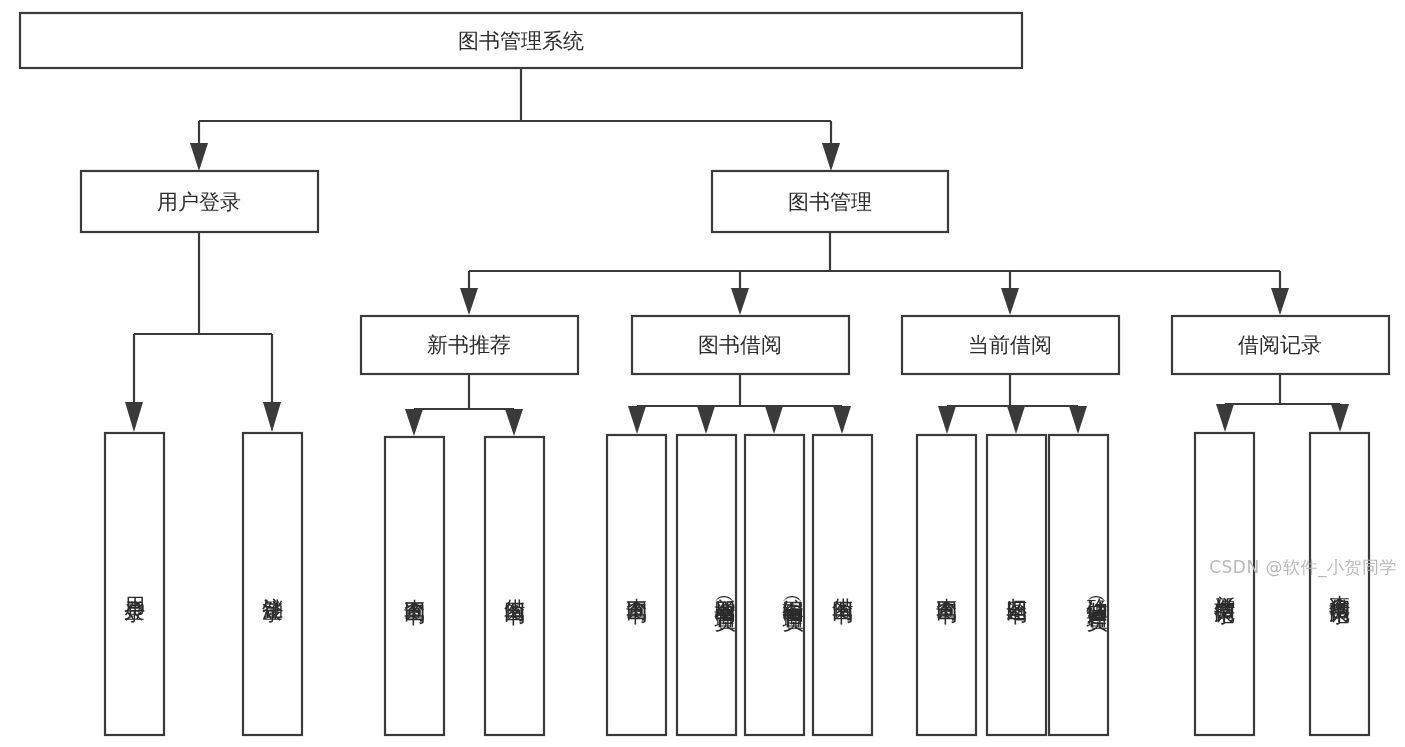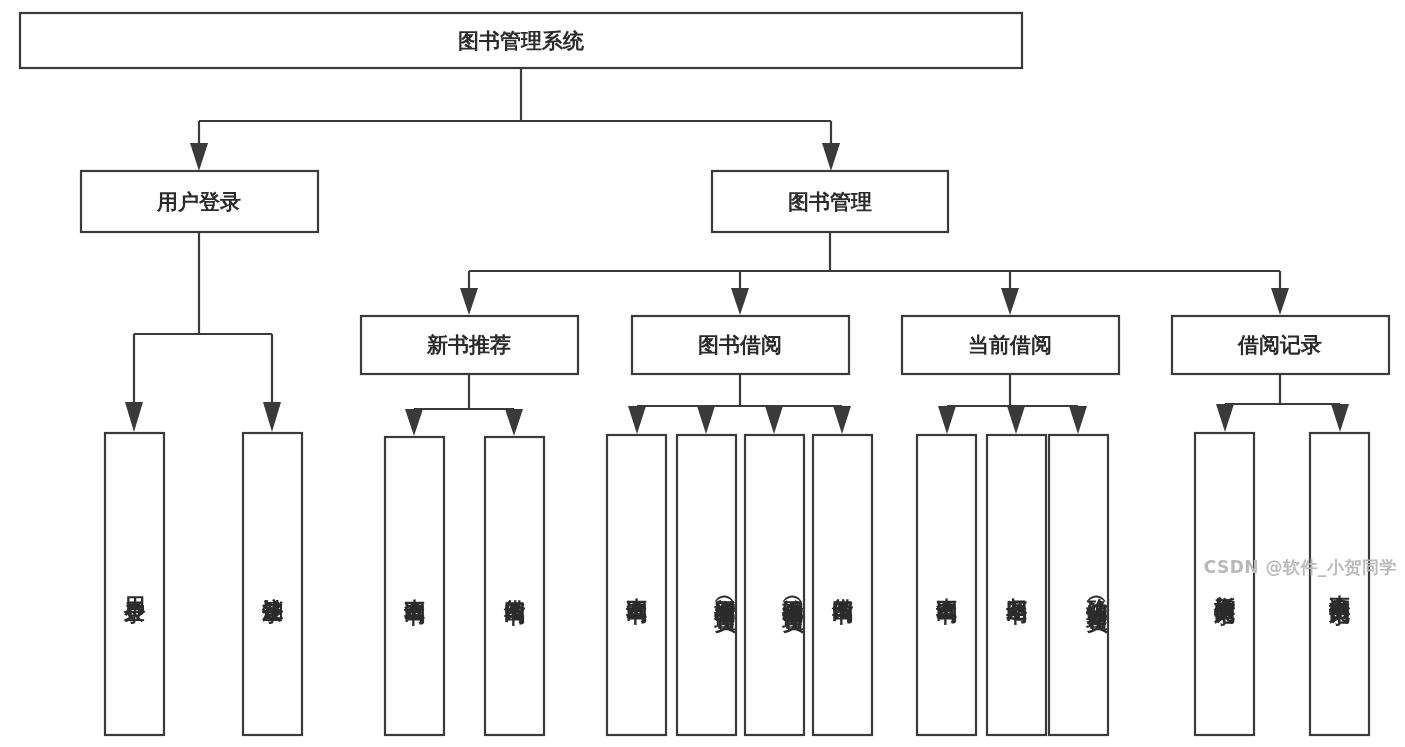--- a/index.html
+++ b/index.html
@@ -11,21 +11,20 @@
     width: 1405px;
     height: 747px;
     font-family: "DejaVu Sans", "Liberation Sans", sans-serif;
     overflow: hidden;
   }
   #diagram-root {
     position: relative;
     width: 1405px;
     height: 599px;
     background: #ffffff;
-    font-weight: bold;
   }
   svg#diagram-canvas {
     position: absolute;
     left: 0;
     top: 0;
     width: 1405px;
     height: 747px;
     display: block;
   }
   .node-box {

